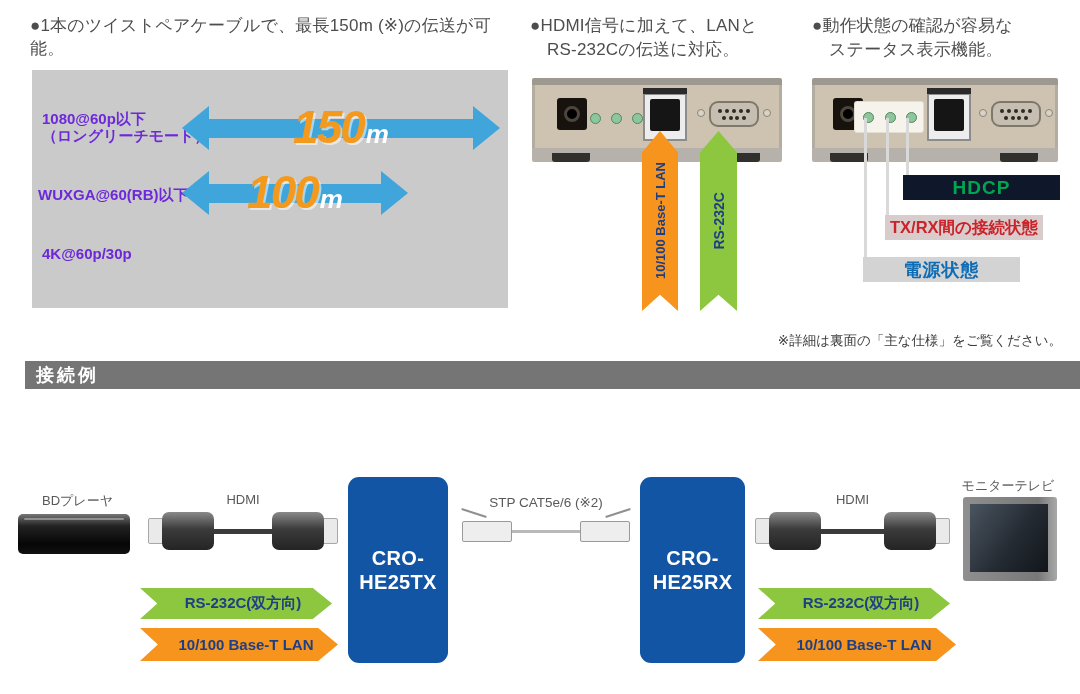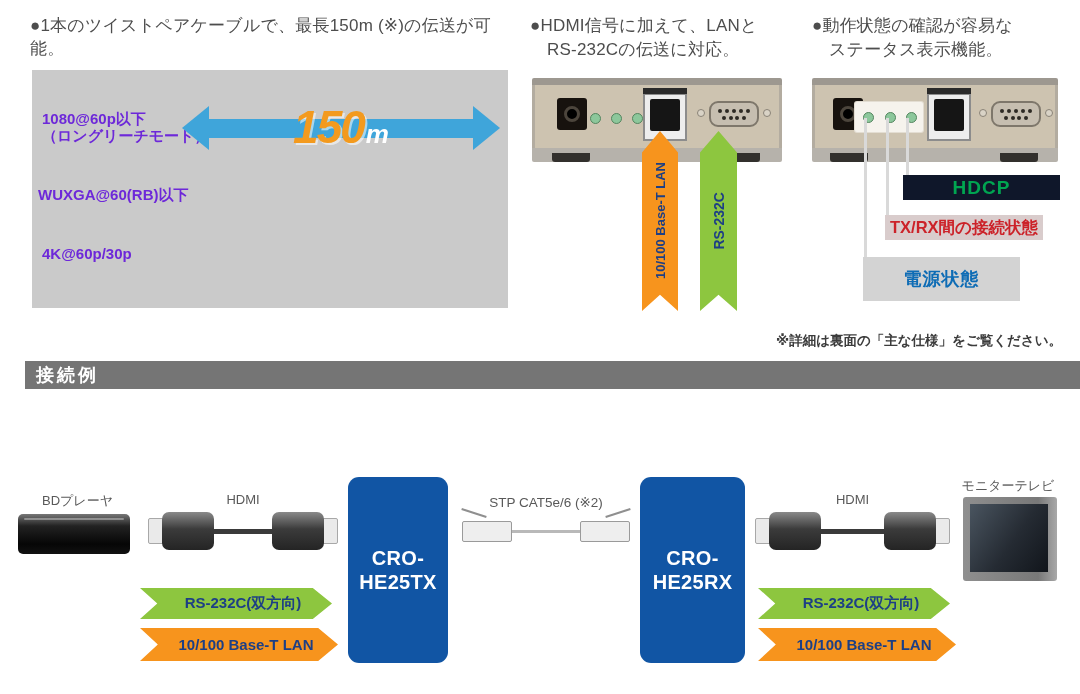--- a/index.html
+++ b/index.html
@@ -99,20 +99,28 @@
     <div class="dbar"></div>
     <div class="dh r"></div>
     <div class="dnum">
       <span class="num">150</span><span class="unit">m</span>
     </div>
   </div>
 
   <div class="spec-label" style="left:6px; top:116px;">
     <div>WUXGA@60(RB)以下</div>
   </div>
+  <div class="darrow" style="left:150px; top:101px; width:226px;">
+    <div class="dh l"></div>
+    <div class="dbar"></div>
+    <div class="dh r"></div>
+    <div class="dnum">
+      <span class="num">100</span><span class="unit">m</span>
+    </div>
+  </div>
 
   <div class="spec-label" style="left:10px; top:175px;">
     <div>4K@60p/30p</div>
   </div>
 </div>
 
 <div class="abs bullet" style="left:530px; top:14px;">●HDMI信号に加えて、LANと</div>
 <div class="abs bullet" style="left:547px; top:38px;">RS-232Cの伝送に対応。</div>
 
 <div class="device" style="left:532px; top:78px; width:250px;">
@@ -197,23 +205,23 @@
     <div class="foot" style="right:20px;"></div>
   </div>
 </div>
 
 <div class="statline" style="left:864px; top:118px; height:152px;"></div>
 <div class="statline" style="left:886px; top:118px; height:110px;"></div>
 <div class="statline" style="left:906px; top:118px; height:70px;"></div>
 
 <div class="statbar" style="left:903px; top:175px; width:157px; height:25px; background:#0f172a; color:#00a551; font-size:19px; letter-spacing:1px;">HDCP</div>
 <div class="statbar" style="left:885px; top:215px; width:158px; height:25px; background:#d9cccc; color:#cc2229; font-size:16.5px;">TX/RX間の接続状態</div>
-<div class="statbar" style="left:863px; top:257px; width:157px; height:44px; background:#d3d3d3; color:#0e6cb5; font-size:18px; letter-spacing:1px;">電源状態</div>
-
-<div class="abs note" style="right:18px; top:332px;font-weight:bold;">※詳細は裏面の「主な仕様」をご覧ください。</div>
+<div class="statbar" style="left:863px; top:257px; width:157px; height:25px; background:#d3d3d3; color:#0e6cb5; font-size:18px; letter-spacing:1px;">電源状態</div>
+
+<div class="abs note" style="right:18px; top:332px;">※詳細は裏面の「主な仕様」をご覧ください。</div>
 
 <div class="abs section-bar">
   <span>接続例</span>
 </div>
 
 <div class="small-label" style="left:20px; top:492px; width:115px;">BDプレーヤ</div>
 <div class="bd-player" style="left:18px; top:514px; width:112px; height:40px;"></div>
 
 <div class="small-label" style="left:148px; top:492px; width:190px;">HDMI</div>
 <div class="hdmi-cable" style="left:148px; top:512px; width:190px; height:38px;">

